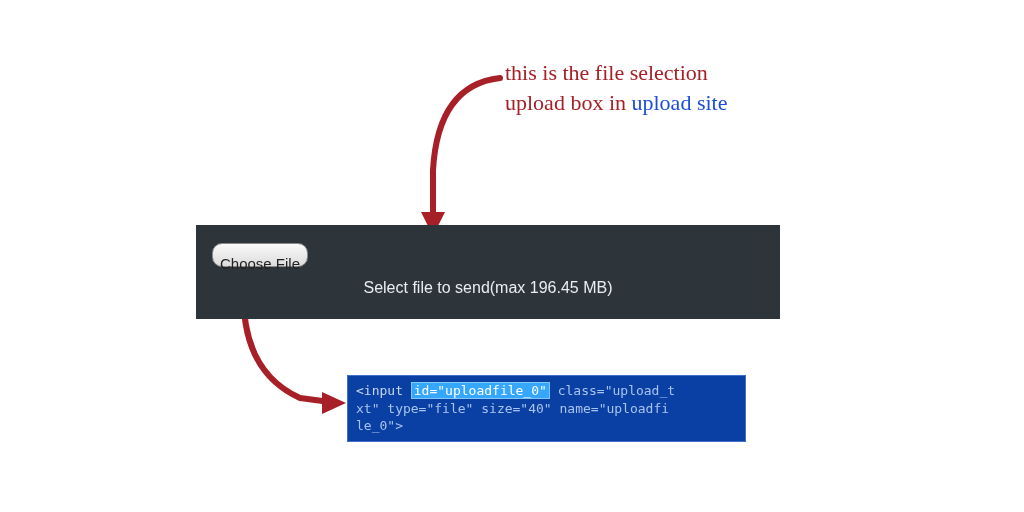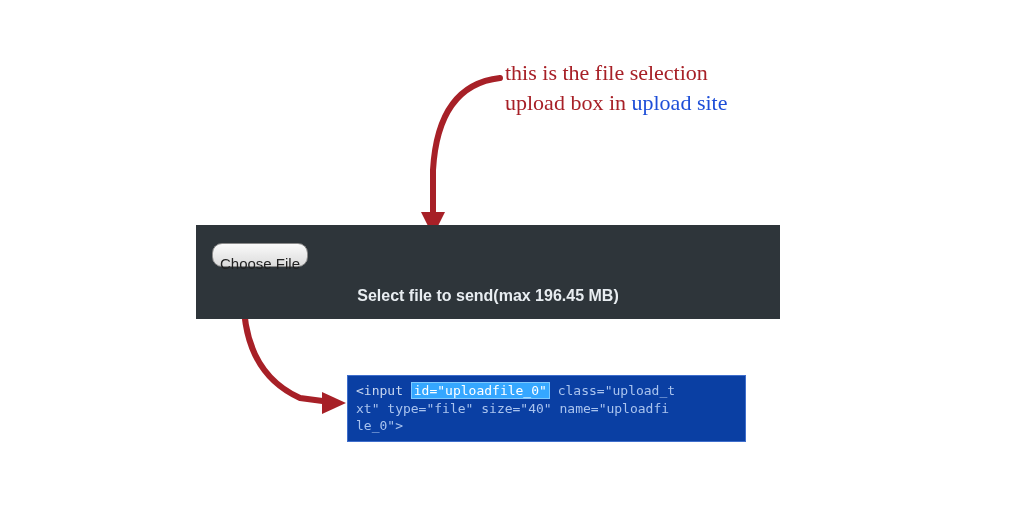--- a/index.html
+++ b/index.html
@@ -74,24 +74,24 @@
   flex: 1;
   border: 1px solid #53595e;
   border-left: none;
   background: #3d444a;
   color: #d9dee2;
   font-size: 15px;
   line-height: 22px;
   padding: 0 6px;
 }
 .hint {
-  margin-top: 20px;
+  margin-top: 12px;
   text-align: center;
   color: #e8edf1;
-  font-weight: bold;
+  font-weight: normal;
   font-size: 16px;
 }
 
 
 .devtools {
   position: absolute;
   left: 347px;
   top: 375px;
   width: 381px;
   background: #0a3fa3;

